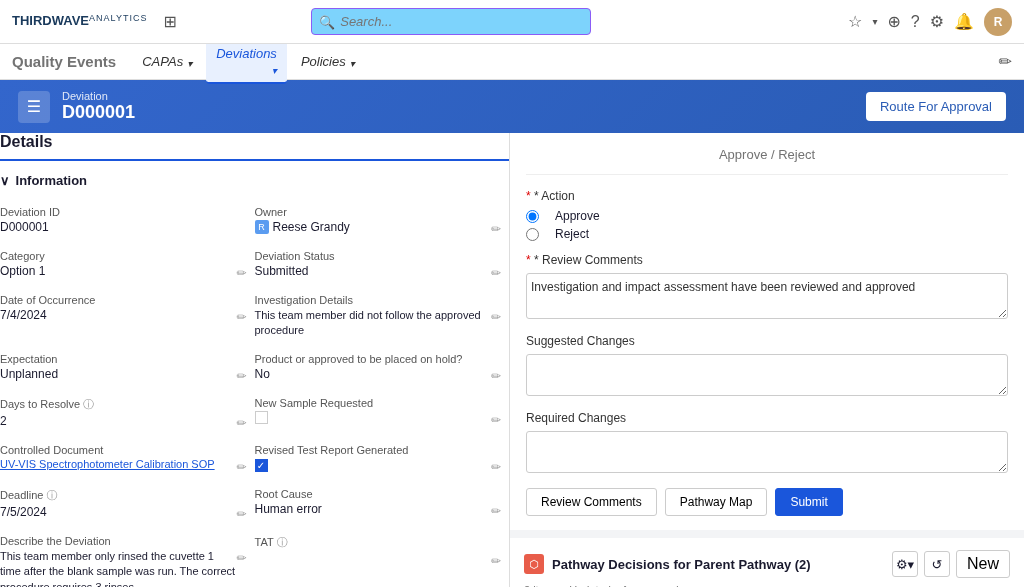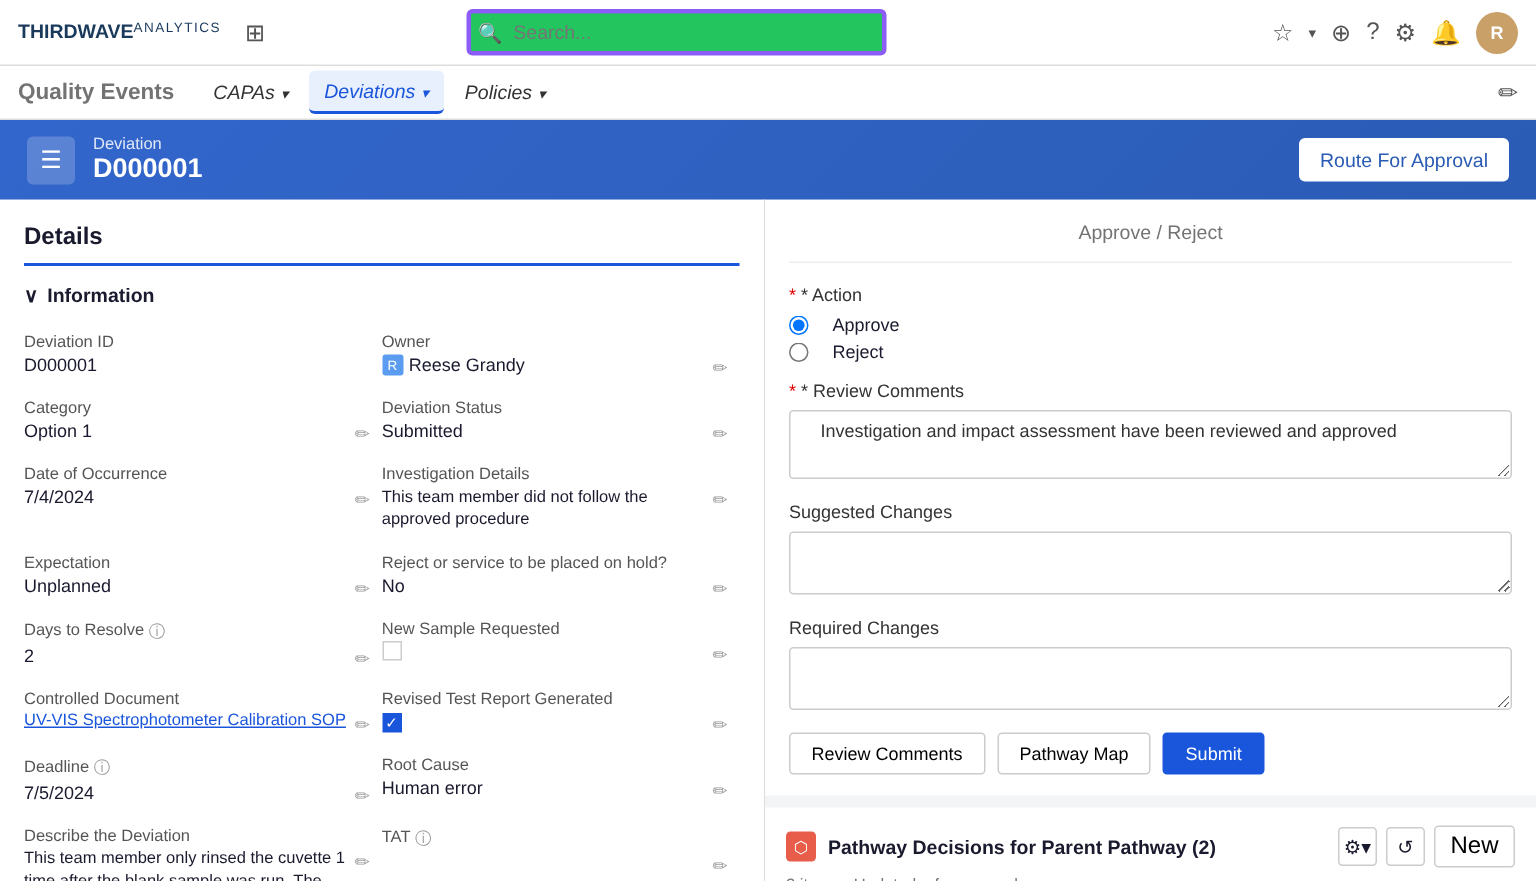--- a/index.html
+++ b/index.html
@@ -28,26 +28,27 @@
     .top-nav-logo span:first-child { font-size: 13px; }
     .top-nav-logo span:last-child { font-weight: 400; font-size: 9px; letter-spacing: 1px; }
     .grid-icon { font-size: 16px; color: #555; cursor: pointer; }
     .search-bar {
       flex: 0 0 280px;
       margin: 0 auto;
       position: relative;
     }
     .search-bar input {
       width: 100%;
-      border: 3px solid #8b5cf6;
+      border: 1px solid #8b5cf6;
       border-radius: 4px;
       padding: 5px 10px 5px 28px;
       font-size: 13px;
       color: #555;
-      background: #22c55e;
+      background: #7dd3fc;
+      font-style: italic;
     }
     .search-bar .search-ic {
       position: absolute;
       left: 8px; top: 50%;
       transform: translateY(-50%);
       color: #999; font-size: 13px;
     }
     .top-nav-right { margin-left: auto; display: flex; align-items: center; gap: 10px; color: #555; font-size: 16px; }
     .top-nav-right .icon-btn { cursor: pointer; }
     .avatar { width: 28px; height: 28px; border-radius: 50%; background: #c8a068; display: flex; align-items: center; justify-content: center; color: #fff; font-size: 12px; font-weight: bold; }
@@ -65,21 +66,21 @@
     .app-title { font-size: 15px; font-weight: 600; color: #737373; margin-right: 12px; }
     .nav-item {
       display: flex; align-items: flex-end; gap: 4px;
       padding: 6px 10px;
       font-size: 13px;
       cursor: pointer;
       border-radius: 4px;
       color: #333;
       font-style: italic;
     }
-    .nav-item.active { background: #e8f0fe; color: #1a56db; border-bottom: 2px solid #1a56db; }
+    .nav-item.active { background: #e8f0fe; color: #1a56db; border-bottom: 2px solid #1a56db; flex-direction: column; }
     .nav-item .chevron { font-size: 10px; }
     .edit-icon-top { margin-left: auto; color: #555; cursor: pointer; font-size: 16px; }
 
     
     .record-header {
       background: #2a5cb5;
       background: linear-gradient(135deg, #3366cc, #2a5cb5);
       color: white;
       padding: 10px 18px;
       display: flex;
@@ -107,21 +108,20 @@
       height: calc(587px - 44px - 36px - 52px);
       overflow: hidden;
     }
 
     
     .left-panel {
       width: 510px;
       background: #fff;
       border-right: 1px solid #ddd;
       overflow-y: auto;
-      padding: 16px;
     }
     .details-title { font-size: 16px; font-weight: 600; border-bottom: 2px solid #1a56db; padding-bottom: 8px; margin-bottom: 12px; }
     .section-header {
       display: flex; align-items: center; gap: 6px;
       font-size: 13px; font-weight: 600;
       margin-bottom: 12px; cursor: pointer;
     }
 
     .fields-grid {
       display: grid;
@@ -168,21 +168,21 @@
     }
     .form-row { margin-bottom: 12px; }
     .form-label { font-size: 12px; color: #333; margin-bottom: 6px; }
     .radio-group { display: flex; flex-direction: column; gap: 4px; }
     .radio-item { display: flex; align-items: center; gap: 16px; font-size: 12px; }
     .radio-item input { width: 13px; height: 13px; }
     .form-textarea {
       width: 100%;
       border: 1px solid #ccc;
       border-radius: 3px;
-      padding: 6px 20px;
+      padding: 6px 4px;
       font-size: 12px;
       resize: vertical;
       font-family: inherit;
       color: #333;
       min-height: 50px;
     }
     .form-actions { display: flex; gap: 8px; margin-top: 10px; }
     .btn { padding: 6px 14px; border-radius: 3px; font-size: 12px; cursor: pointer; border: 1px solid #ccc; background: #fff; }
     .btn-primary { background: #1a56db; color: #fff; border-color: #1a56db; }
 
@@ -338,21 +338,21 @@
             <span>Expectation</span>
           </div>
         <div class="field-row">
           <div class="field-value">Unplanned</div>
           <span class="edit-icon">✏</span>
         </div>
       </div>
 
       <div class="field-item">
         <div class="field-label">
-            <span>Reject or service to be placed on hold?</span>
+            <span>Product or approved to be placed on hold?</span>
           </div>
         <div class="field-row">
           <div class="field-value">No</div>
           <span class="edit-icon">✏</span>
         </div>
       </div>
 
       <div class="field-item">
         <div class="field-label">
           <span>Days to Resolve</span>

